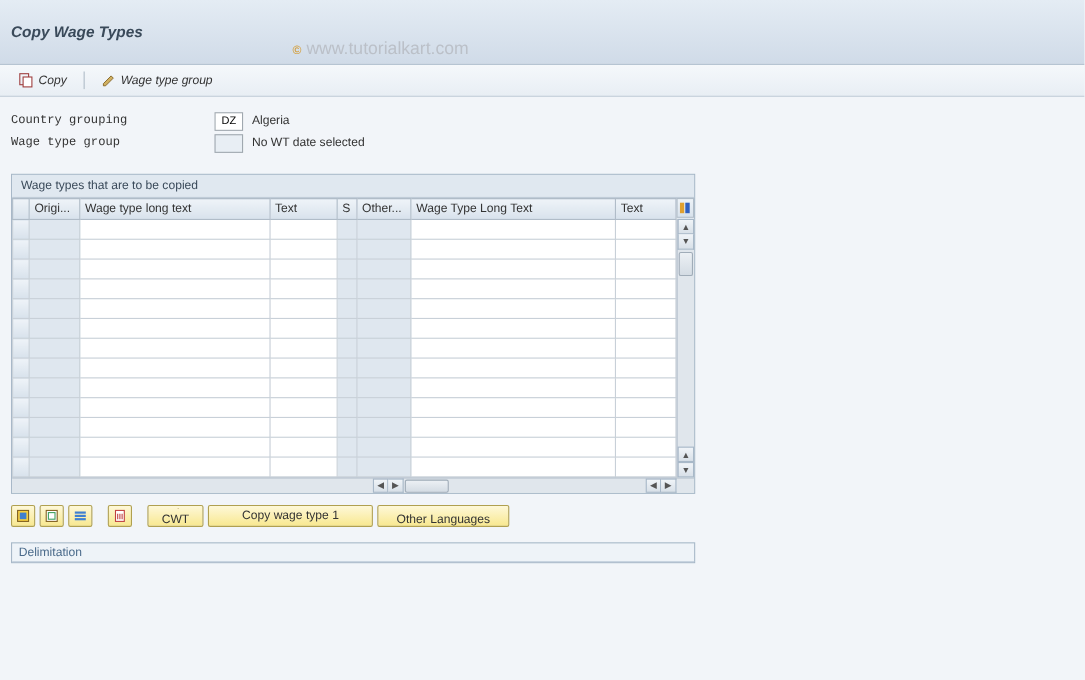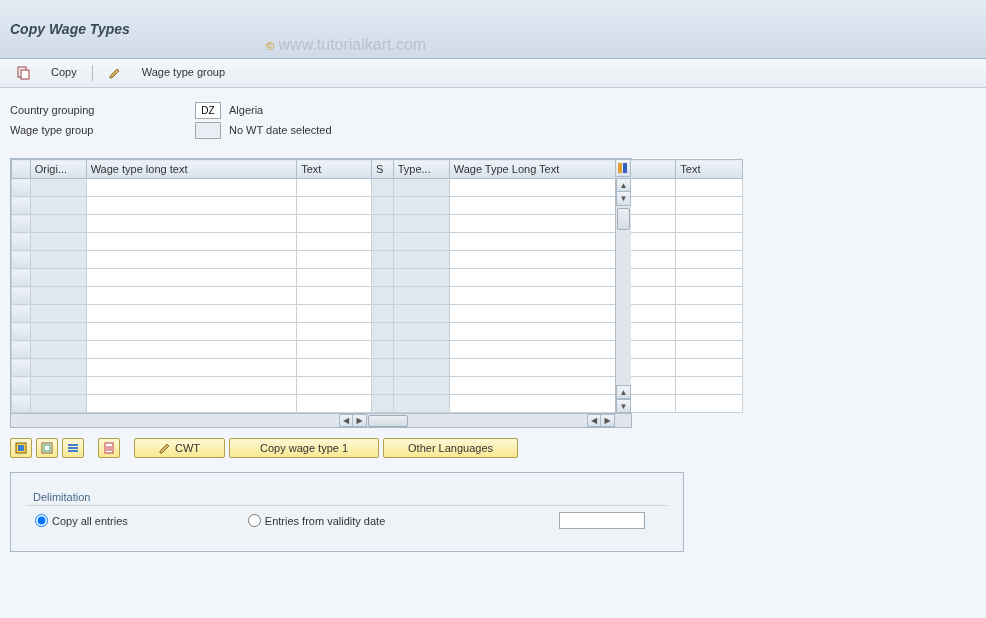--- a/index.html
+++ b/index.html
@@ -2,40 +2,40 @@
 <html><head>
 <meta charset="utf-8">
 <style>
 * { box-sizing: border-box; margin: 0; padding: 0; font-family: Arial, sans-serif; font-size: 11px; }
 body { background: #f2f5f9; width: 986px; height: 618px; position: relative; color: #333; }
 
 .titlebar { background: linear-gradient(#e4ecf4, #d0dbe8); border-bottom: 1px solid #a8b8c8; padding: 21px 10px; }
 .titlebar h1 { font-size: 14px; font-style: italic; font-weight: bold; color: #3a4a5a; }
 
 .toolbar { background: linear-gradient(#f5f8fb, #e8eef4); border-bottom: 1px solid #c0ccd8; padding: 4px 10px; display: flex; align-items: center; gap: 4px; }
-.toolbar .tbtn { display: inline-flex; gap: 20px; padding: 2px 6px; cursor: pointer; border: 1px solid transparent; }
+.toolbar .tbtn { display: inline-flex; align-items: center; gap: 4px; padding: 2px 6px; cursor: pointer; border: 1px solid transparent; font-style: italic; }
 .sep { width: 1px; height: 16px; background: #b0bcc8; margin: 0 4px; }
 
 .watermark { position: absolute; top: 36px; left: 266px; font-size: 16px; color: #bbc0c8; pointer-events: none; z-index: 100; }
 .watermark .c { color: #d4a040; font-weight: bold; }
 
 .content { padding: 12px 10px; }
 .form-row { display: flex; align-items: center; height: 20px; margin-bottom: 0; }
-.form-row label { width: 185px; }
+.form-row label { width: 185px; font-family: Liberation Mono, monospace; }
 .form-row .small-input { width: 26px; height: 17px; border: 1px solid #a0a8b0; background: #fff; font-size: 10px; text-align: center; }
 .form-row .med-input { width: 26px; height: 17px; border: 1px solid #a0a8b0; background: #e8eef4; }
 .form-row .desc { margin-left: 8px; text-align: center; }
 .chk { display: flex; align-items: center; gap: 4px; margin-top: 2px; }
 .chk input { width: 13px; height: 13px; }
 
 .panel { border: 1px solid #a8b8c8; background: #e8eef4; margin-top: 18px; width: 622px; }
 .panel-title { padding: 4px 8px; background: #e0e8f0; border-bottom: 1px solid #c0ccd8; color: #3a4a5a; }
 
 .grid-wrap { position: relative; }
-.grid { border-collapse: collapse; width: 732px; }
+.grid { border-collapse: collapse; width: 604px; }
 .grid th { background: linear-gradient(#eef3f8, #d8e2ec); border: 1px solid #b0bcc8; padding: 3px 4px; text-align: left; font-weight: normal; height: 18px; white-space: nowrap; overflow: hidden; }
 .grid td { border: 1px solid #c8d0d8; background: #fff; height: 18px; padding: 0; }
 .grid td.rowh { background: linear-gradient(#eef3f8, #d8e2ec); width: 14px; }
 .grid td.alt { background: #dfe7ef; }
 .grid td.schk { width: 14px; background: #dfe7ef; }
 .cfg-icon { width: 16px; height: 18px; background: linear-gradient(#eef3f8,#d8e2ec); border: 1px solid #b0bcc8; position: absolute; right: 0; top: 0; display: flex; align-items: center; justify-content: center; }
 
 .vscroll { position: absolute; right: 0; top: 19px; bottom: 14px; width: 16px; background: #e0e6ec; border-left: 1px solid #b0bcc8; }
 .vscroll .arr { height: 14px; background: linear-gradient(#f0f4f8,#d8e0e8); border: 1px solid #a8b8c8; display:flex;align-items:center;justify-content:center;font-size:8px;color:#555; }
 .vscroll .thumb { position: absolute; top: 30px; left: 1px; right: 1px; height: 22px; background: linear-gradient(#ecf0f4,#d4dce4); border: 1px solid #a0acb8; border-radius: 2px; }
@@ -43,23 +43,23 @@
 .vscroll .arr.bot2 { position: absolute; bottom: 0; left: 0; right: 0; }
 
 .hscroll { display: flex; height: 14px; background: #e0e6ec; border-top: 1px solid #b0bcc8; }
 .hscroll .spacer { flex: 0 0 auto; }
 .hscroll .hbar { flex: 1; display: flex; position: relative; }
 .hscroll .harr { width: 14px; background: linear-gradient(#f0f4f8,#d8e0e8); border: 1px solid #a8b8c8; display:flex;align-items:center;justify-content:center;font-size:8px;color:#555; }
 .hscroll .hthumb { width: 40px; height: 12px; margin: 1px; background: linear-gradient(#ecf0f4,#d4dce4); border: 1px solid #a0acb8; border-radius: 2px; }
 
 .btnrow { margin-top: 10px; display: flex; align-items: center; gap: 4px; }
 .icobtn { width: 22px; height: 20px; background: linear-gradient(#fef8d8, #f8e890); border: 1px solid #b0a050; border-radius: 2px; display: flex; align-items: center; justify-content: center; cursor: pointer; }
-.ybtn { height: 20px; background: linear-gradient(#fef8d8, #f8e890); border: 1px solid #b0a050; border-radius: 2px; padding: 0 24px; display: flex; align-items: center; gap: 4px; cursor: pointer; }
-
-.delim-panel { border: 1px solid #a8b8c8; background: #eef3f8; margin-top: 14px; width: 674px; padding: 16px; }
+.ybtn { height: 20px; background: linear-gradient(#fef8d8, #f8e890); border: 1px solid #b0a050; border-radius: 2px; padding: 0 12px; display: flex; align-items: center; gap: 4px; cursor: pointer; flex-direction: column; }
+
+.delim-panel { border: 1px solid #a8b8c8; background: #eef3f8; margin-top: 14px; width: 622px; padding: 0; }
 .delim-title { color: #4a6a8a; padding: 2px 6px; border-bottom: 1px solid #c8d4e0; }
 .delim-body { padding: 6px 8px; display: flex; align-items: center; gap: 30px; }
 .radio-grp { display: flex; align-items: center; gap: 4px; }
 .date-input { width: 86px; height: 17px; border: 1px solid #a0a8b0; background: #fff; margin-left: auto; margin-right: 14px; }
 
 svg { display: block; }
 </style>
 </head>
 <body>
 
@@ -99,30 +99,31 @@
   </div>
 
   <div class="form-row">
     <label>Wage type group</label>
     <input class="med-input" value="" style="">
     <span class="desc">No WT date selected</span>
   </div>
 
 
   <div class="panel">
+    <div class="panel-title">Wage types that are to be copied</div>
     <div class="grid-wrap">
       <table class="grid">
         <thead>
           <tr>
             <th style="width:14px"></th>
             <th style="width:42px">Origi...</th>
             <th style="width:158px">Wage type long text</th>
             <th style="width:56px">Text</th>
             <th style="width:14px">S</th>
-            <th style="width:42px">Type...</th>
+            <th style="width:42px">Other...</th>
             <th style="width:170px">Wage Type Long Text</th>
             <th style="width:50px">Text</th>
           </tr>
         </thead>
         <tbody id="grid-body">
             <tr>
               <td class="rowh"></td>
               <td class="alt"></td>
               <td></td>
               <td></td>
@@ -318,26 +319,15 @@
     <div class="ybtn" style="min-width:150px;justify-content:center">
       <span>Copy wage type 1</span>
     </div>
     <div class="ybtn" style="min-width:120px;justify-content:flex-end">
       <span>Other Languages</span>
     </div>
   </div>
 
   <div class="delim-panel">
     <div class="delim-title">Delimitation</div>
-    <div class="delim-body">
-      <div class="radio-grp">
-        <input type="radio" name="delim" checked="" style="">
-        <label>Copy all entries</label>
-      </div>
-      <div class="radio-grp" style="margin-left:90px">
-        <input type="radio" name="delim" style="">
-        <label>Entries from validity date</label>
-      </div>
-      <input class="date-input" value="" style="">
-    </div>
   </div>
 
 </div>
 
 </body></html>

